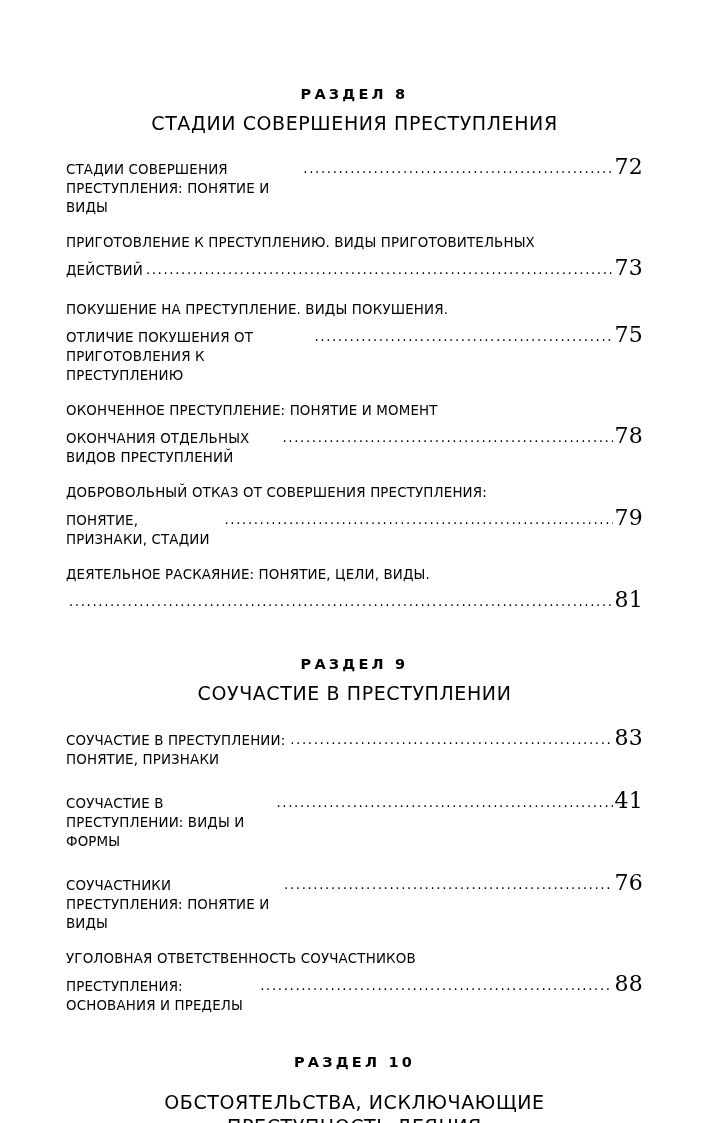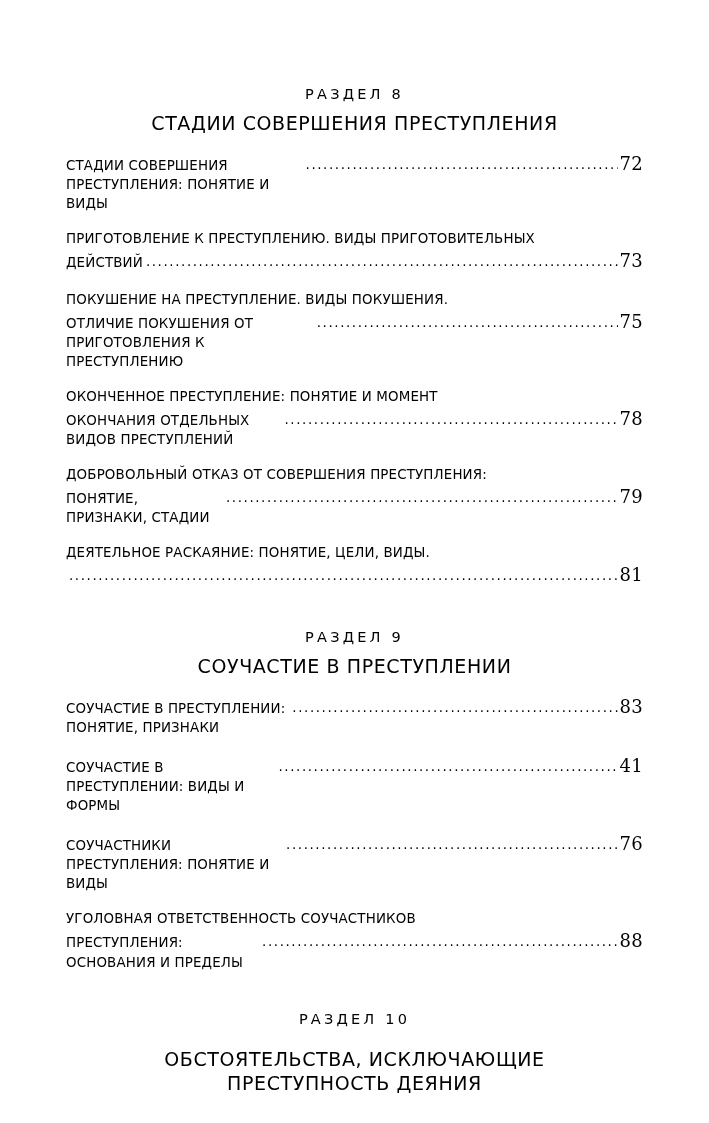--- a/index.html
+++ b/index.html
@@ -22,21 +22,21 @@
   }
   .section {
     margin-bottom: 0;
   }
   .section-kicker {
     text-align: center;
     font-size: 14.5px;
     letter-spacing: 3.2px;
     text-transform: uppercase;
     margin: 0 0 9px 0;
-    font-weight: 400;
+    font-weight: 700;
   }
   .section-title {
     text-align: center;
     font-size: 19px;
     letter-spacing: 0.6px;
     text-transform: uppercase;
     margin: 0 0 16px 0;
     font-weight: 400;
     line-height: 1.28;
   }
@@ -63,21 +63,21 @@
     margin: 0 1px 0 3px;
     color: #000;
     font-size: 13.4px;
     letter-spacing: 1.6px;
     position: relative;
     top: -1px;
   }
   .entry .page-num {
     flex: 0 0 auto;
     font-family: "DejaVu Serif", "Liberation Serif", serif;
-    font-size: 18px;
+    font-size: 22px;
     letter-spacing: 0.3px;
     text-transform: none;
   }
   .entry .firstline {
     display: block;
   }
   .gap-9 { height: 26px; }
   .gap-10 { height: 24px; }
 </style>
 </head>

